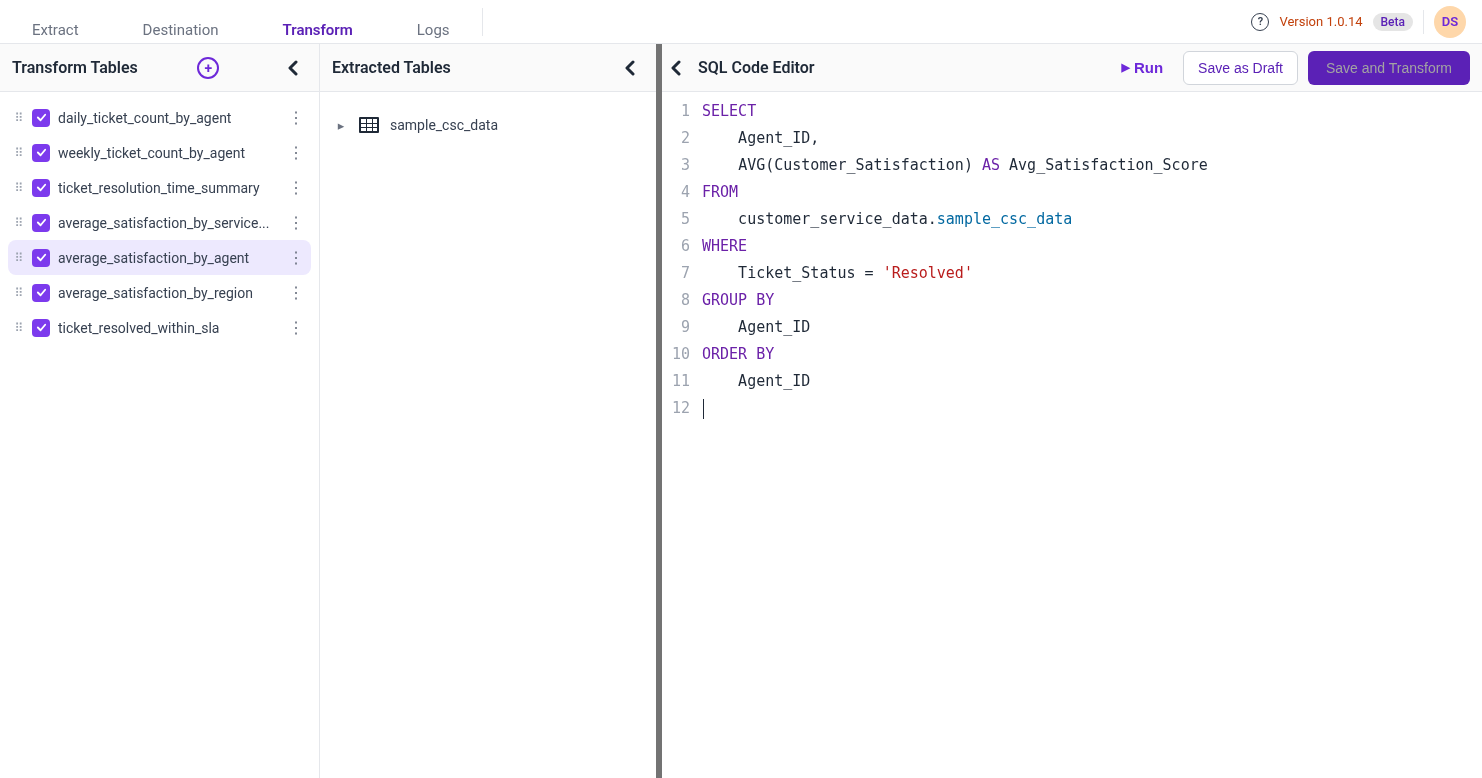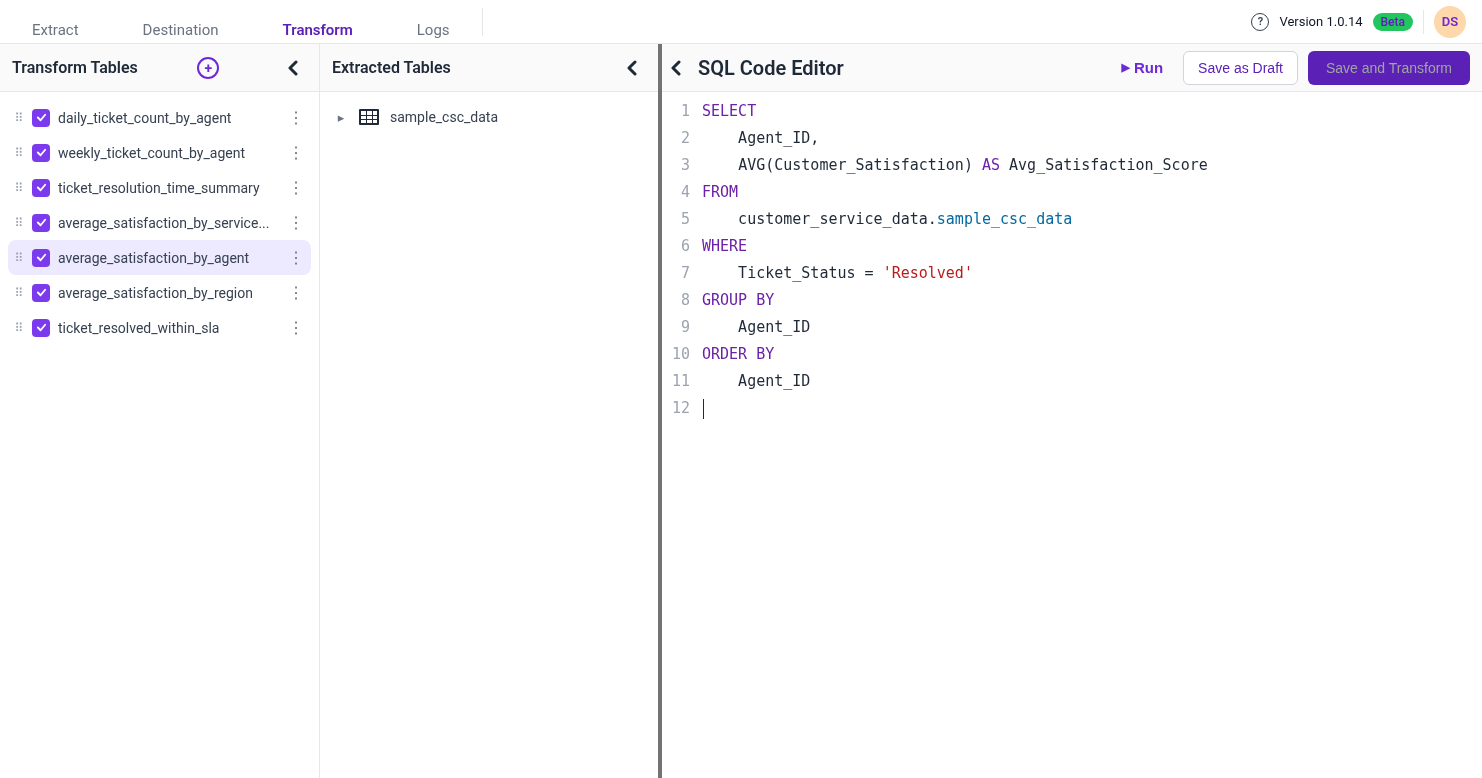--- a/index.html
+++ b/index.html
@@ -6,29 +6,29 @@
 body { font-family: -apple-system, BlinkMacSystemFont, "Segoe UI", Roboto, sans-serif; font-size: 14px; color: #1f2937; background: #fff; width: 1482px; height: 778px; overflow: hidden; }
 
 
 .topbar { display: flex; align-items: center; height: 44px; border-bottom: 1px solid #e5e7eb; padding: 0 16px 0 0; }
 .tabs { display: flex; height: 100%; margin-top: 20px; }
 .tab { display: flex; align-items: center; padding: 0 32px; color: #6b7280; cursor: pointer; border-bottom: 3px solid transparent; font-size: 15px; }
 .tab.active { color: #5b21b6; font-weight: 600; border-bottom: 3px solid #5b21b6; }
 .tab-sep { width: 1px; height: 28px; background: #e5e7eb; align-self: center; }
 .topbar-right { margin-left: auto; display: flex; align-items: center; gap: 10px; }
 .help-icon { width: 18px; height: 18px; border: 1.5px solid #374151; border-radius: 50%; display: flex; align-items: center; justify-content: center; font-size: 11px; font-weight: 600; color: #374151; cursor: pointer; }
-.version { font-size: 13px; color: #0f172a; }
-.beta-badge { background: #22c55e; color: #5b21b6; padding: 2px 8px; border-radius: 10px; font-size: 12px; font-weight: 500; }
+.version { font-size: 13px; color: #c2410c; }
+.beta-badge { background: #e5e5e5; color: #5b21b6; padding: 2px 8px; border-radius: 10px; font-size: 12px; font-weight: 500; }
 .vsep { width: 1px; height: 24px; background: #e5e7eb; }
 .avatar { width: 32px; height: 32px; border-radius: 50%; background: #fed7aa; color: #6d28d9; display: flex; align-items: center; justify-content: center; font-weight: 600; font-size: 13px; cursor: pointer; }
 
 
 .main { display: flex; height: calc(100% - 44px); }
 .panel-transform { width: 320px; border-right: 1px solid #e5e7eb; display: flex; flex-direction: column; }
-.panel-extracted { width: 342px; border-right: 4px solid #737373; display: flex; flex-direction: column; }
+.panel-extracted { width: 342px; border-right: 6px solid #737373; display: flex; flex-direction: column; gap: 8px; }
 .panel-editor { flex: 1; display: flex; flex-direction: column; }
 
 .panel-header { display: flex; align-items: center; height: 48px; padding: 0 12px; background: #fafafa; border-bottom: 1px solid #e5e7eb; }
 .panel-title { font-size: 16px; font-weight: 600; color: #1f2937; }
 .collapse-btn { margin-left: auto; width: 28px; height: 28px; display: flex; align-items: center; justify-content: center; cursor: pointer; color: #1f2937; }
 .add-btn { margin-left: auto; width: 22px; height: 22px; border: 2px solid #6d28d9; border-radius: 50%; display: flex; align-items: center; justify-content: center; color: #6d28d9; font-weight: 700; cursor: pointer; font-size: 14px; line-height: 1; }
 
 
 .tlist { padding: 8px; overflow-y: auto; }
 .titem { display: flex; align-items: center; gap: 8px; padding: 8px 6px; border-radius: 8px; cursor: pointer; }
@@ -42,21 +42,21 @@
 
 .elist { padding: 8px; }
 .eitem { display: flex; align-items: center; gap: 10px; padding: 8px 6px; border-radius: 8px; cursor: pointer; }
 .chevron-right { color: #6b7280; font-size: 13px; width: 14px; text-align: center; }
 .table-icon { width: 22px; height: 18px; display: inline-flex; }
 .eitem-label { font-size: 14px; color: #374151; }
 
 
 .editor-header { display: flex; align-items: center; height: 48px; padding: 0 12px 0 0; background: #fafafa; border-bottom: 1px solid #e5e7eb; }
 .editor-header .collapse-btn { margin-left: 0; margin-right: 8px; }
-.editor-title { font-size: 20px; font-weight: 600; }
+.editor-title { font-size: 16px; font-weight: 600; }
 .editor-actions { margin-left: auto; display: flex; align-items: center; gap: 10px; }
 .run-btn { display: flex; align-items: center; gap: 4px; color: #6d28d9; font-weight: 600; background: transparent; border: none; cursor: pointer; font-size: 15px; padding: 6px 10px; }
 .run-btn .tri { font-size: 11px; }
 .btn-outline { background: #fff; border: 1px solid #d1d5db; color: #5b21b6; padding: 8px 14px; border-radius: 6px; font-weight: 500; cursor: pointer; font-size: 14px; }
 .btn-primary { background: #5b21b6; color: #a3a3a3; border: none; padding: 9px 18px; border-radius: 6px; font-weight: 500; cursor: pointer; font-size: 14px; }
 
 .code-area { flex: 1; display: flex; font-family: "Consolas", "Monaco", monospace; font-size: 15px; line-height: 27px; overflow: auto; background: #fff; }
 .gutter { width: 36px; text-align: right; padding: 6px 8px 6px 0; color: #9ca3af; background: #fff; user-select: none; }
 .gutter div { height: 27px; }
 .code { padding: 6px 0 6px 4px; white-space: pre; position: relative; }

